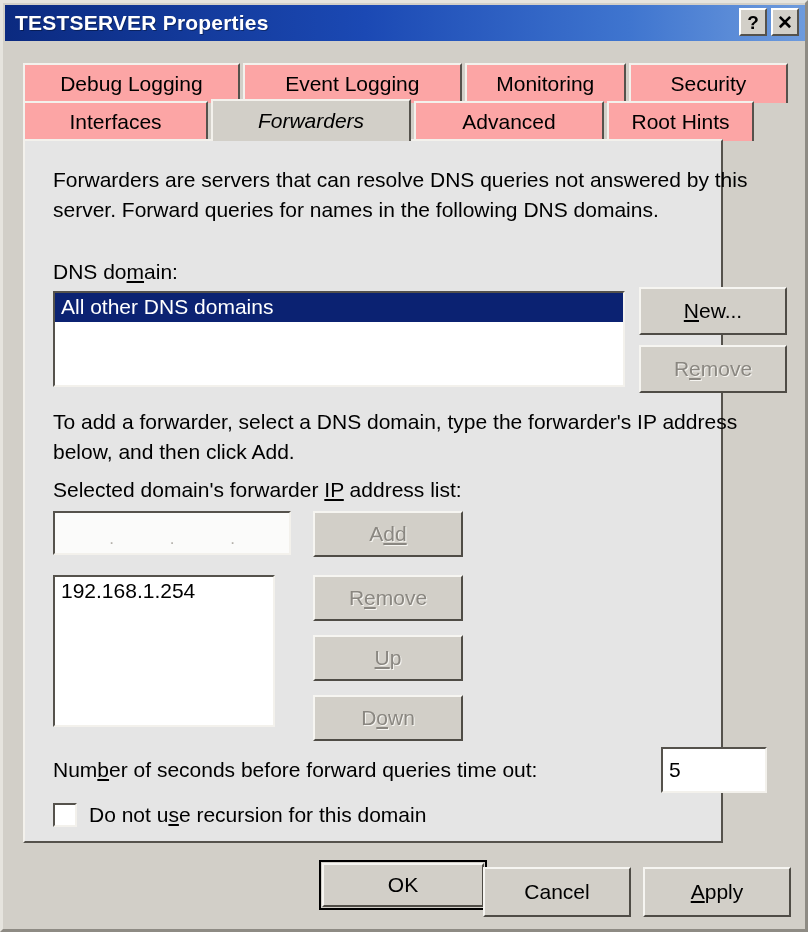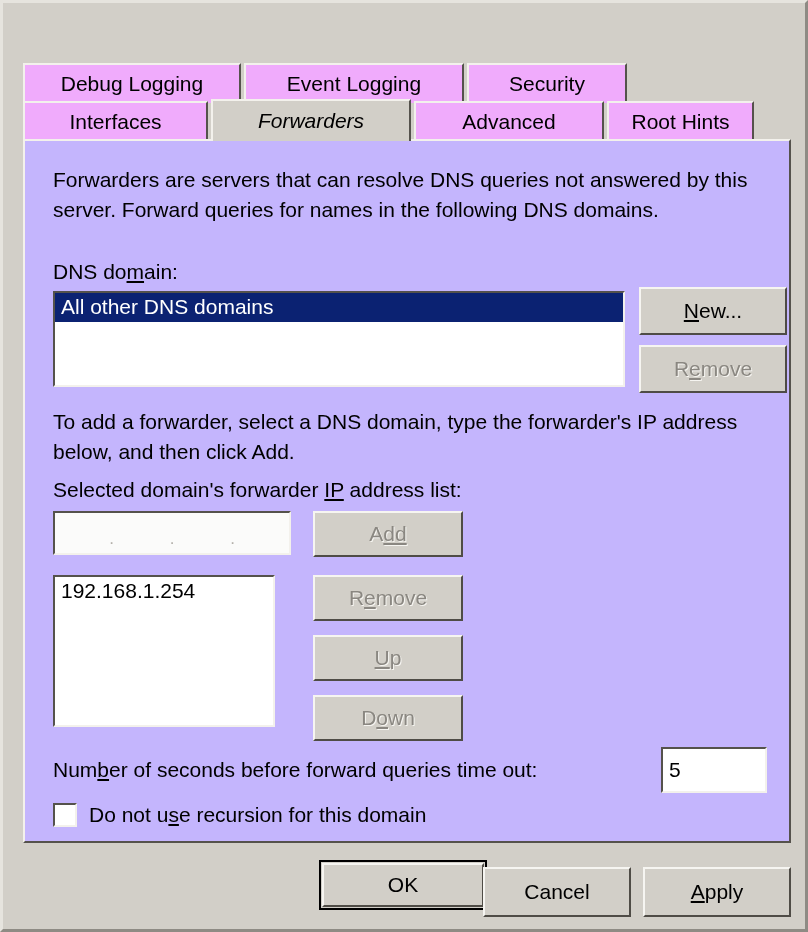--- a/index.html
+++ b/index.html
@@ -88,21 +88,21 @@
     height: 40px;
     display: flex;
   }
   .tab-row.row1 { top: 0; }
   .tab-row.row2 { top: 38px; }
 
   .tab {
     position: relative;
     height: 40px;
     box-sizing: border-box;
-    background: #f0abfc;
+    background: #fca5a5;
     border-left: 2px solid #f3f1ec;
     border-top: 2px solid #f3f1ec;
     border-right: 2px solid #55524c;
     border-bottom: none;
     display: flex;
     align-items: center;
     justify-content: center;
     font-size: 21px;
     color: #000000;
     cursor: default;
@@ -115,24 +115,24 @@
     background: #d2cfc8;
     z-index: 5;
     border-right: 2px solid #55524c;
   }
 
   
   .panel {
     position: absolute;
     left: 20px;
     top: 136px;
-    width: 768px;
+    width: 700px;
     height: 704px;
     box-sizing: border-box;
-    background: #c4b5fd;
+    background: #e5e5e5;
     border-left: 2px solid #f3f1ec;
     border-top: 2px solid #f3f1ec;
     border-right: 2px solid #55524c;
     border-bottom: 2px solid #55524c;
   }
 
   .static-text {
     position: absolute;
     font-size: 21px;
     color: #000000;
@@ -267,25 +267,33 @@
     white-space: nowrap;
   }
 
   .accel { text-decoration: underline; }
 </style>
 </head>
 <body>
 
 <div class="dialog">
 
+  <div class="titlebar">
+    <div class="title-text">TESTSERVER Properties</div>
+    <div class="title-buttons">
+      <div class="tbtn">?</div>
+      <div class="tbtn">✕</div>
+    </div>
+  </div>
 
   <div class="tab-area">
     <div class="tab-row row1">
       <div class="tab" style="width:218px;">Debug Logging</div>
       <div class="tab" style="width:220px;">Event Logging</div>
+      <div class="tab" style="width:162px;">Monitoring</div>
       <div class="tab" style="width:160px;">Security</div>
     </div>
     <div class="tab-row row2">
       <div class="tab" style="width:185px;">Interfaces</div>
       <div class="tab active" style="width:200px;font-style:italic;">Forwarders</div>
       <div class="tab" style="width:190px;">Advanced</div>
       <div class="tab" style="width:147px;">Root Hints</div>
     </div>
   </div>
 

